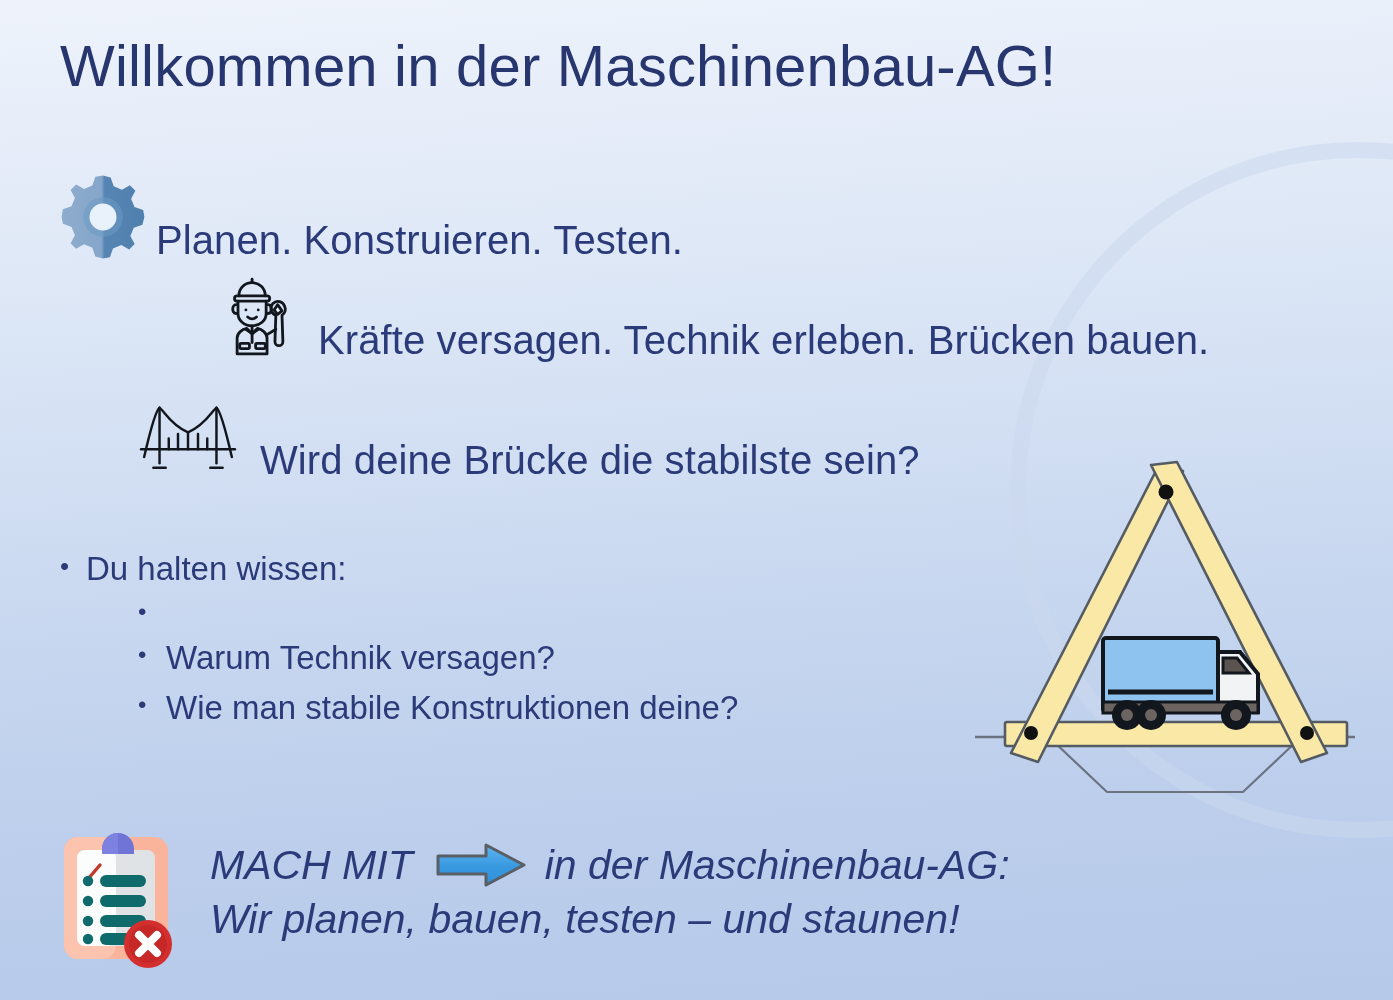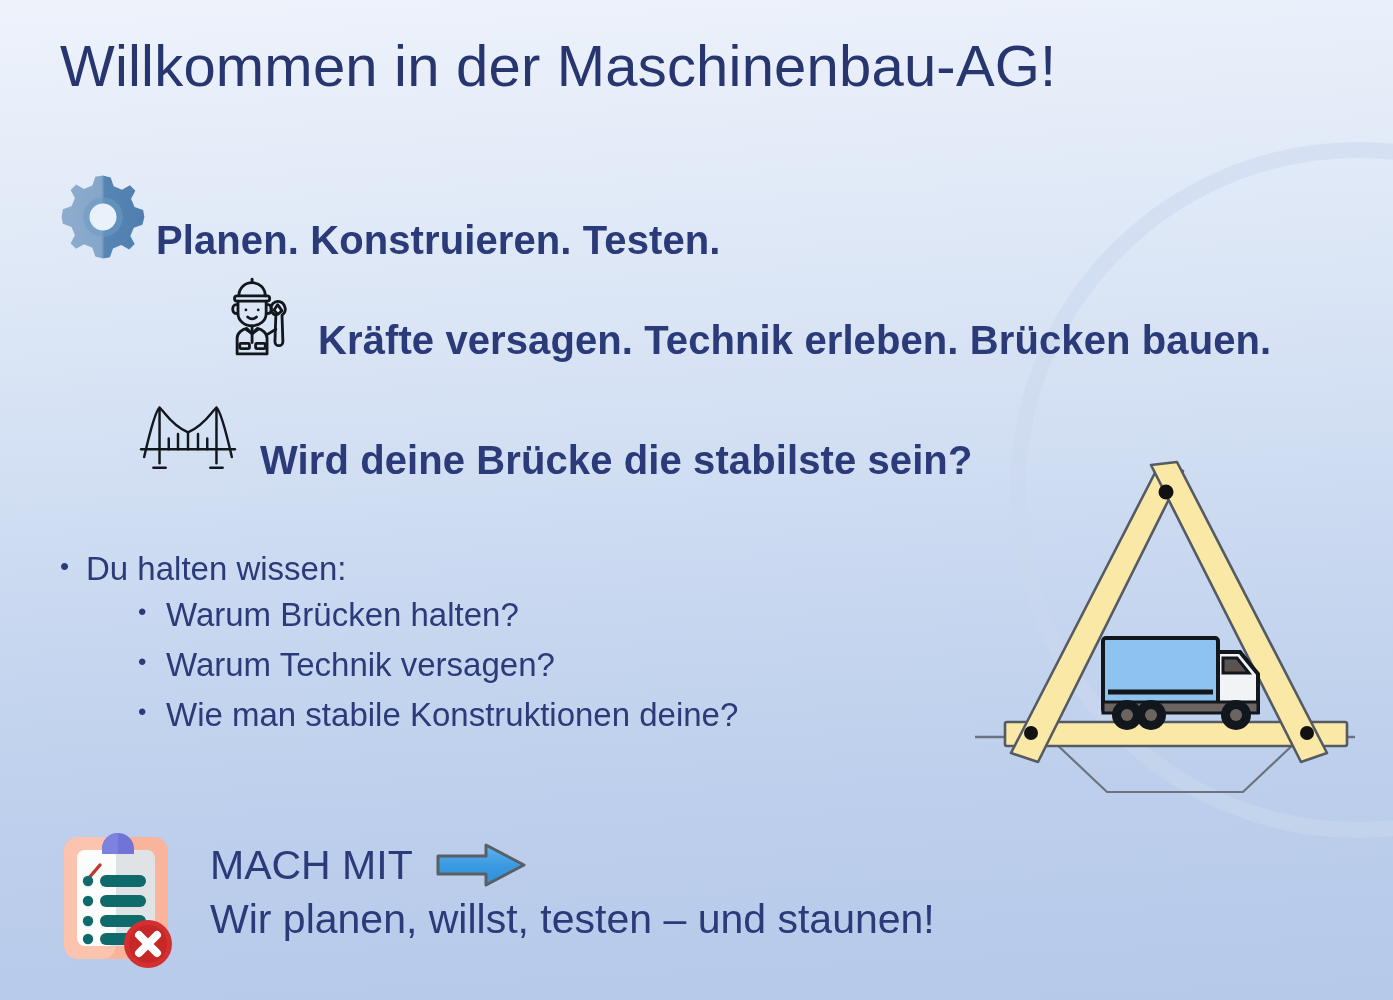--- a/index.html
+++ b/index.html
@@ -30,41 +30,41 @@
   
   .title{
     position:absolute;left:60px;top:32px;
     font-size:58px;font-weight:400;letter-spacing:.2px;
     color:#27366e;white-space:nowrap;text-align:right;
   }
 
   
   .tag-row{position:absolute;display:flex;align-items:center;white-space:nowrap;}
   .tag-text{
-    font-size:40px;color:#2b3a78;font-weight:700;letter-spacing:.1px;margin-top:48px;
+    font-size:40px;color:#2b3a78;font-weight:400;letter-spacing:.1px;margin-top:48px;
   }
   #row-plan{left:58px;top:170px;}
   #row-plan .tag-text{margin-left:8px;}
   #row-kraefte{left:216px;top:270px;}
   #row-kraefte .tag-text{margin-left:14px;}
   #row-bruecke{left:138px;top:390px;align-items:center;}
   #row-bruecke .tag-text{margin-left:22px;}
 
   
   .bullets{position:absolute;left:60px;top:550px;}
   .b1{display:flex;align-items:flex-start;font-size:33px;color:#2b3a78;margin-bottom:8px;}
   .b1 .dot{width:26px;flex:0 0 26px;text-align:left;font-size:26px;line-height:1.28;}
   .sub{margin-left:78px;}
   .b2{display:flex;align-items:flex-start;font-size:33px;color:#2b3a78;margin-bottom:12px;}
   .b2 .dot{width:28px;flex:0 0 28px;text-align:left;font-size:24px;line-height:1.3;}
 
   
   .cta{position:absolute;left:210px;top:838px;}
   .cta-line{display:flex;align-items:center;font-size:41px;color:#2b3a78;white-space:nowrap;line-height:1.32;}
-  .cta-line .seg{display:inline-block;}
+  .cta-line .seg{display:inline-block;font-style:italic;}
   .arrow-wrap{display:inline-flex;margin:0 18px 0 22px;}
 
   .clipboard{position:absolute;left:60px;top:823px;}
 
   
   .illus{position:absolute;left:955px;top:440px;width:420px;height:385px;}
 
   svg{display:block;overflow:visible;}
 </style>
 </head>
@@ -172,21 +172,20 @@
   </div>
 
   <div class="bullets">
     <div class="b1">
       <span class="dot">•</span>
       <span>Du halten wissen:</span>
     </div>
     <div class="sub">
       <div class="b2">
         <span class="dot">•</span>
-        <span>Warum Brücken halten?</span>
       </div>
       <div class="b2">
         <span class="dot">•</span>
         <span>Warum Technik versagen?</span>
       </div>
       <div class="b2">
         <span class="dot">•</span>
         <span>Wie man stabile Konstruktionen deine?</span>
       </div>
     </div>
@@ -231,23 +230,24 @@
           <defs>
             <linearGradient id="arrGrad" x1="0" y1="0" x2="0" y2="1">
               <stop offset="0%" stop-color="#5fb4ef"></stop>
               <stop offset="52%" stop-color="#3a9ae0"></stop>
               <stop offset="100%" stop-color="#2f8fd8"></stop>
             </linearGradient>
           </defs>
           <path d="M3 14h48V3l38 20-38 20V32H3z" fill="url(#arrGrad)" stroke="#5a5f66" stroke-width="3" stroke-linejoin="round"></path>
         </svg>
       </span>
+      <span class="seg">in der Maschinenbau-AG:</span>
     </div>
     <div class="cta-line">
-      <span class="seg">Wir planen, willst, testen – und staunen!</span>
+      <span class="seg">Wir planen, bauen, testen – und staunen!</span>
     </div>
   </div>
 
   <div class="illus">
     <svg width="420" height="385" viewBox="0 0 420 385" aria-hidden="true">
 
       <line x1="20" y1="297" x2="400" y2="297" stroke="#6b7280" stroke-width="2.4"></line>
 
       <path d="M97 300 L152 352 L288 352 L343 300" fill="none" stroke="#6b7280" stroke-width="2.2"></path>
 

